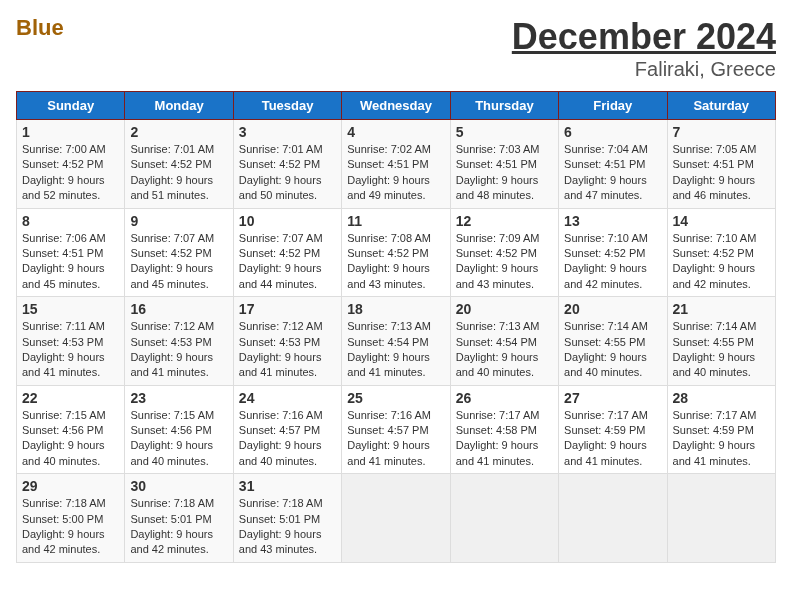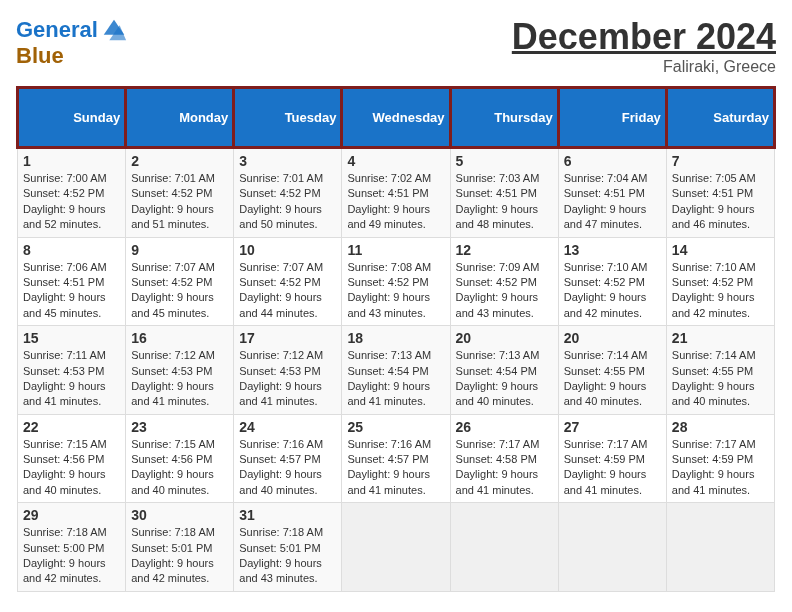--- a/index.html
+++ b/index.html
@@ -37,36 +37,36 @@
     .title-block {
       text-align: right;
     }
     .month-title {
       font-size: 36px;
       font-weight: bold;
       color: #333;
       text-decoration: underline;
     }
     .location {
-      font-size: 16px;
+      font-size: 20px;
       color: #555;
     }
     table {
       width: 100%;
       border-collapse: collapse;
       font-size: 11px;
     }
     thead th {
       background: #1a73c8;
       color: #fff;
-      padding: 21px 4px;
-      text-align: right;
+      padding: 6px 4px;
+      text-align: center;
       font-size: 13px;
       font-weight: bold;
-      border: 3px solid #7f1d1d;
+      border: 1px solid #7f1d1d;
     }
     tbody td {
       border: 1px solid #ddd;
       vertical-align: top;
       padding: 4px 5px;
       width: 108px;
       min-height: 80px;
       background: #fff;
     }
     tbody tr:nth-child(odd) td {
@@ -87,29 +87,20 @@
     .empty-cell {
       background: #f0f0f0 !important;
     }
   </style>
 </head>
 <body>
 
 <div class="header">
   <div class="logo">
     <div>
-      <div style="display:flex;align-items:center;">
-        <div class="logo-text">
-          <span>General</span>
-        </div>
-        <svg class="logo-icon" viewBox="0 0 30 30">
-          <polygon points="4,20 15,4 26,20" fill="#1a73c8" opacity="0.85"></polygon>
-          <polygon points="10,26 21,10 28,26" fill="#1a73c8" opacity="0.6"></polygon>
-        </svg>
-      </div>
       <div class="logo-text" style="color:#a16207;">Blue</div>
     </div>
   </div>
   <div class="title-block">
     <div class="month-title">December 2024</div>
     <div class="location">Faliraki, Greece</div>
   </div>
 </div>
 
 <table>

